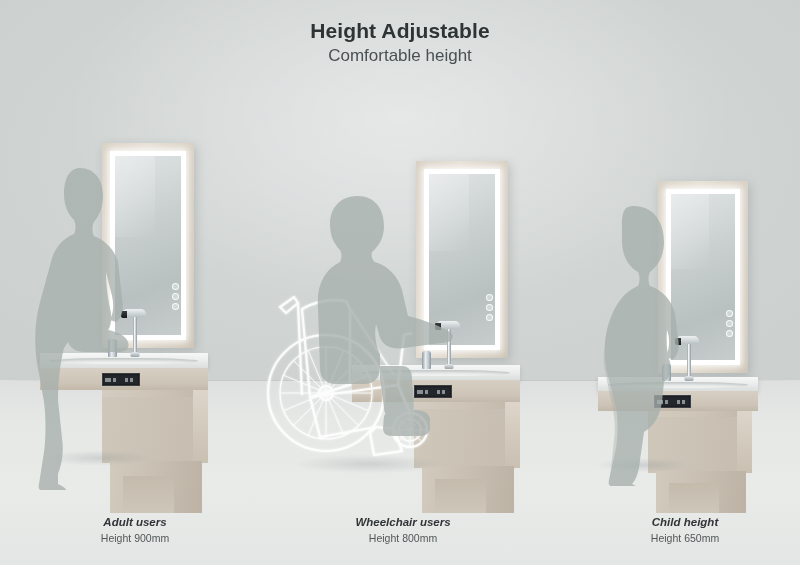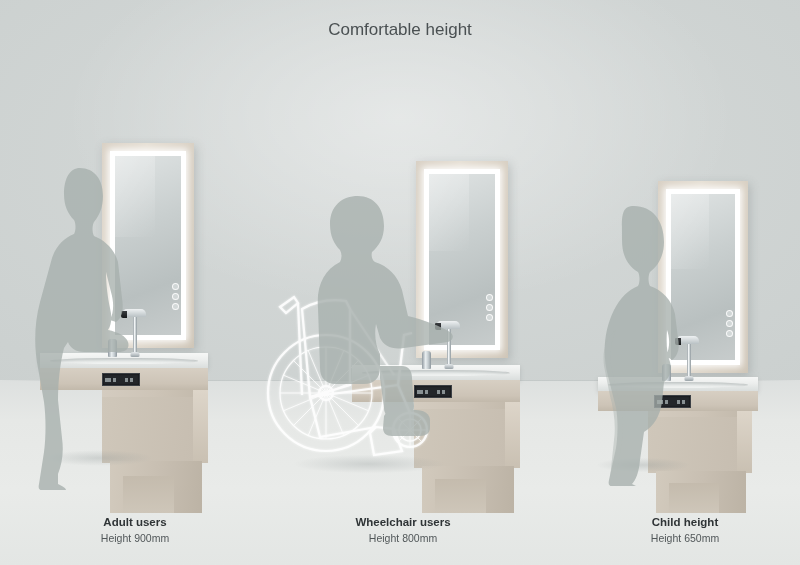--- a/index.html
+++ b/index.html
@@ -87,20 +87,21 @@
     bottom: 20px;
     width: 100%;
     text-align: center;
     z-index: 35;
   }
   .caption-title {
     font-size: 11.5px;
     font-weight: bold;
     color: #2f3436;
     line-height: 1.35;
+    font-style: italic;
   }
   .caption-sub {
     font-size: 10.5px;
     color: #515759;
     line-height: 1.35;
     text-align: center;
   }
 
   
   .vanity { position: absolute; }
@@ -290,20 +291,21 @@
 <body>
 
 <div id="poster">
 
   <div class="wall-glow"></div>
   <div class="floor">
     <div class="floor-line"></div>
   </div>
 
   <div class="header">
+    <div class="title">Height Adjustable</div>
     <div class="subtitle">Comfortable height</div>
   </div>
 
   <div class="scene" id="scene-adult">
 
     <div class="shadow-pool" style="left:24px; bottom:96px; width:150px; height:22px;"></div>
 
     <div class="vanity" style="left:86px; bottom:52px; width:135px; height:370px;">
 
       <div class="mirror-frame" style="left:16px; top:0px; width:92px; height:205px;">

